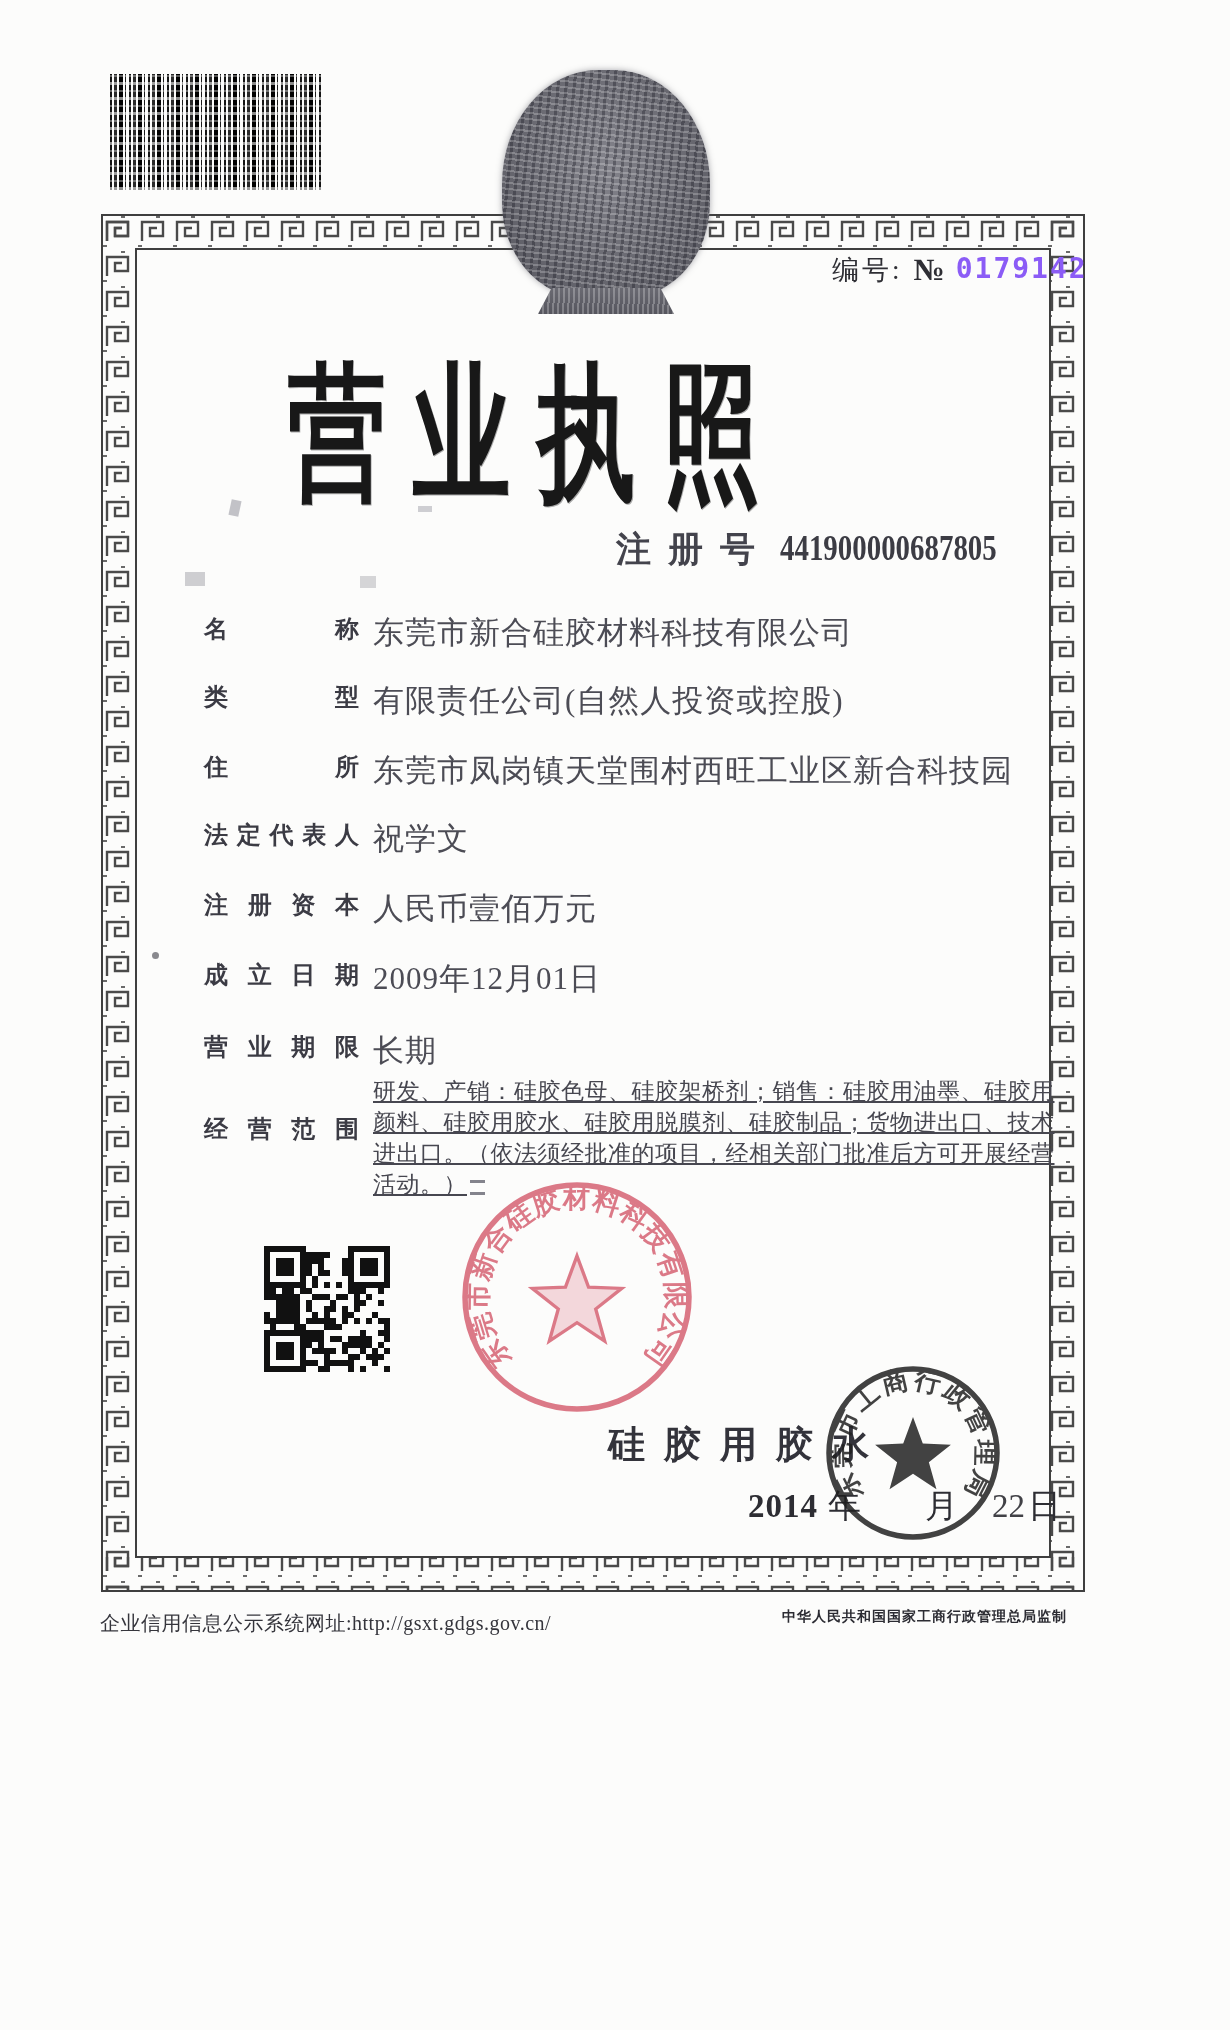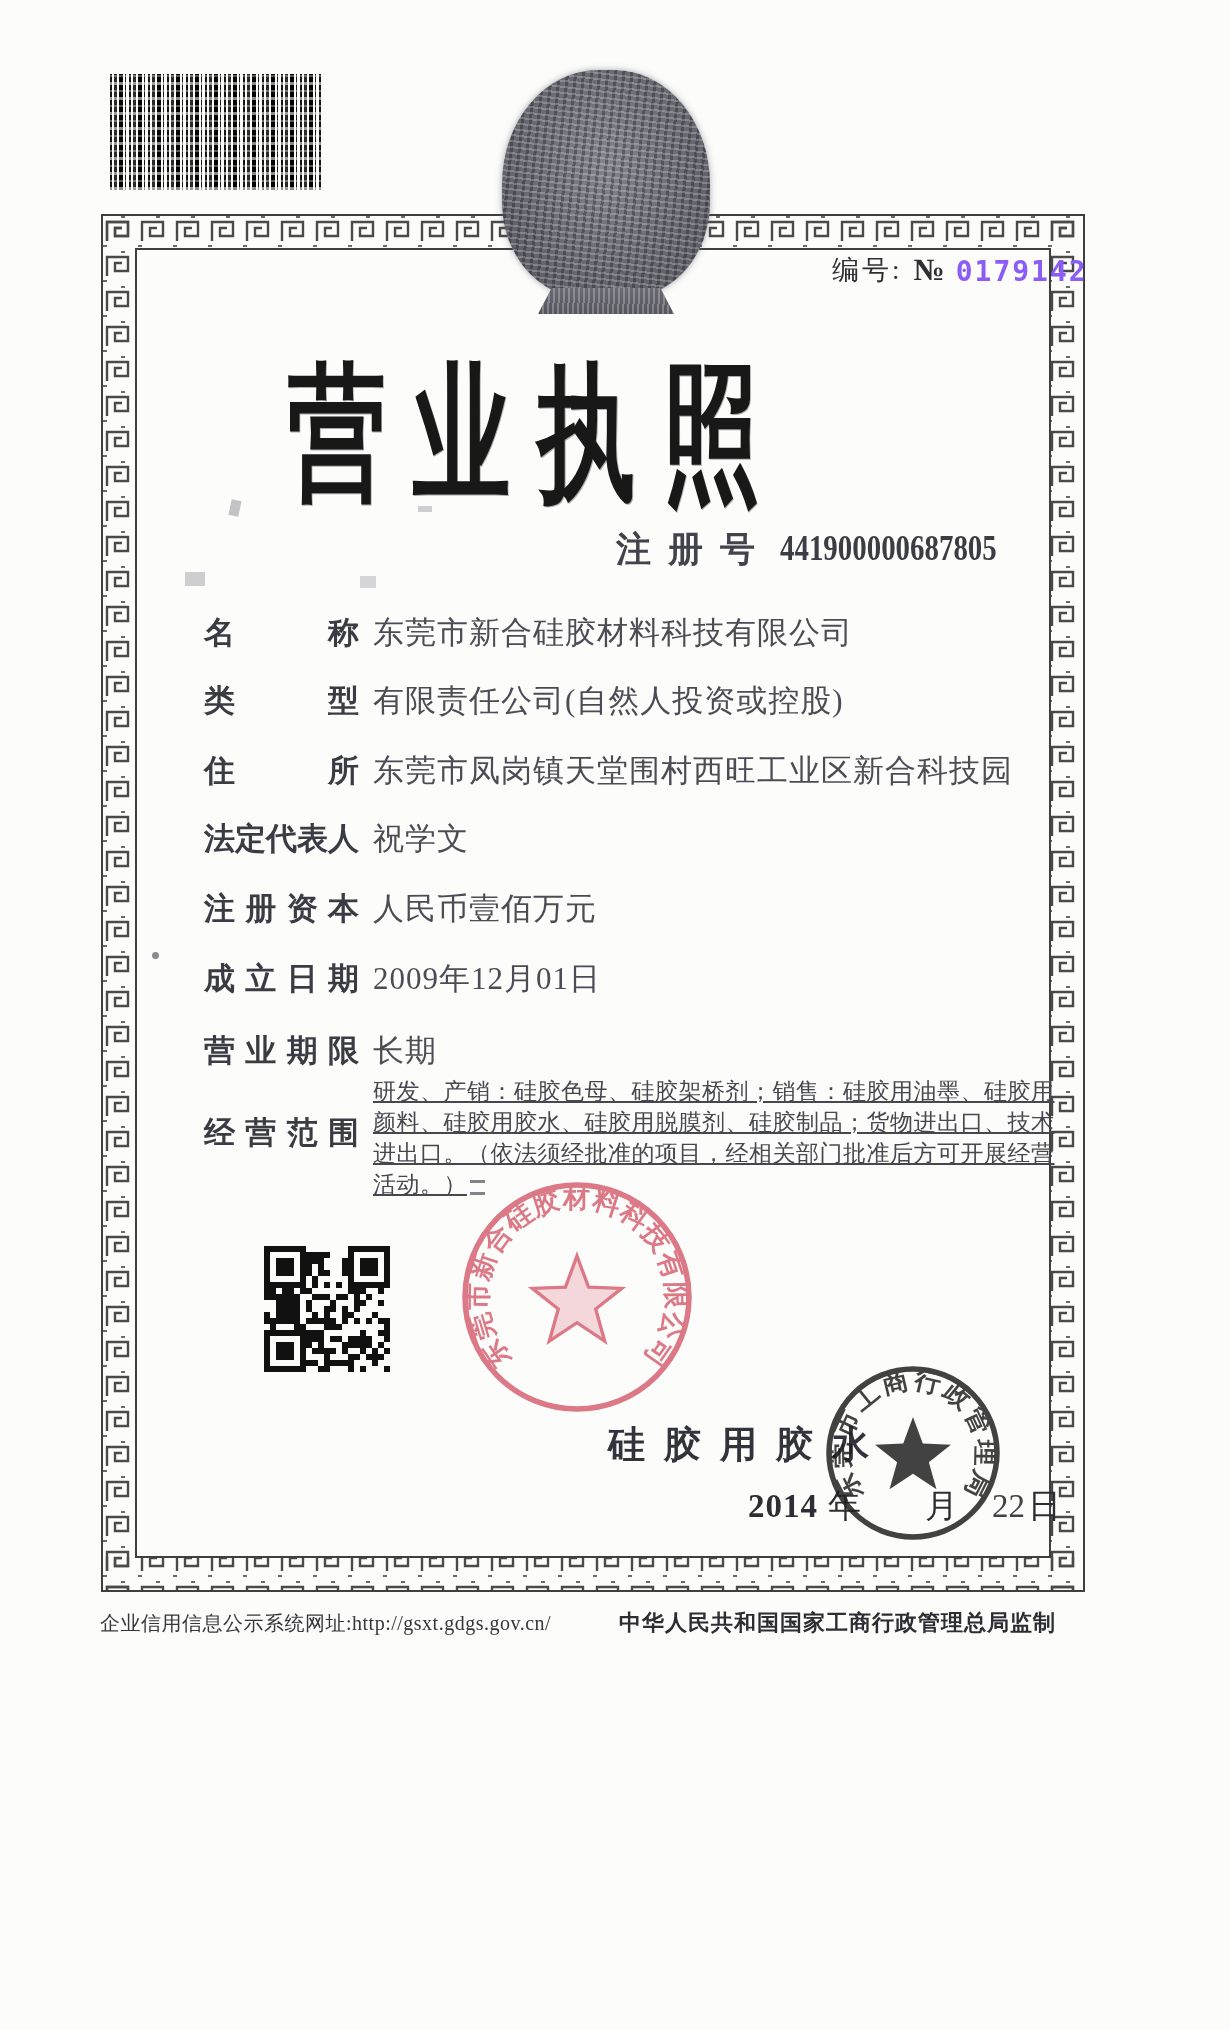--- a/index.html
+++ b/index.html
@@ -28,41 +28,41 @@
   .emblem-base{
     position:absolute;left:538px;top:288px;width:136px;height:26px;z-index:2;
     clip-path:polygon(10% 0,90% 0,100% 100%,0 100%);
     background:
       repeating-linear-gradient(92deg, rgba(255,255,255,.25) 0 2px, rgba(0,0,0,0) 2px 5px),
       linear-gradient(#6a6a72,#55555d);
   }
   
   .frame{position:absolute;left:101px;top:214px;z-index:1;}
   
-  .serial{position:absolute;left:832px;top:252px;display:flex;align-items:flex-end;gap:11px;color:#2e2e34;z-index:3;}
+  .serial{position:absolute;left:832px;top:252px;display:flex;align-items:flex-start;gap:11px;color:#2e2e34;z-index:3;}
   .serial-label{font-size:27px;letter-spacing:3px;}
   .serial-sym{font-size:31px;font-weight:bold;}
   .serial-num{font-family:"DejaVu Sans Mono",monospace;font-size:28px;font-weight:600;letter-spacing:2px;color:#8b5cf6;}
   
   .title{
     position:absolute;left:288px;top:336px;z-index:3;
     font-size:125px;font-weight:bold;letter-spacing:35px;white-space:nowrap;
     color:#181818;transform:scale(0.78,1.18);transform-origin:left top;
     text-shadow:1px 1px 0 rgba(70,70,70,.45);
   }
   
   .regno{position:absolute;left:616px;top:526px;display:flex;align-items:center;z-index:3;}
   .regno-label{font-size:35px;letter-spacing:17px;color:#43434c;font-weight:600;}
   .regno-num{font-size:34px;color:#3c3c44;font-weight:600;margin-left:8px;letter-spacing:0;
              transform:scale(.85,1.08);transform-origin:left bottom;white-space:nowrap;}
   
   .fields{position:absolute;left:204px;top:0;width:900px;z-index:3;}
   .row{position:absolute;display:flex;left:0;}
   .flabel{
-    width:155px;font-size:31px;font-weight:bold;color:#3b3b44;line-height:1.25;
+    width:155px;font-size:24px;font-weight:bold;color:#3b3b44;line-height:1.25;
     text-align:justify;text-align-last:justify;
   }
   .fvalue{margin-left:14px;font-size:31px;color:#4c4c55;white-space:nowrap;letter-spacing:1px;line-height:1.25;}
   .row-scope .flabel{padding-top:38px;}
   .row-scope .fvalue{
     font-size:23px;line-height:31px;letter-spacing:.5px;color:#474750;
     white-space:pre-line;width:690px;text-decoration:underline;
   }
   
   .qr{position:absolute;left:264px;top:1246px;z-index:3;}
@@ -72,21 +72,21 @@
   .d-year{font-weight:700;letter-spacing:1px;}
   .d-yu{margin-left:10px;}
   .d-mu{margin-left:64px;}
   .d-day{margin-left:34px;opacity:.9;}
   .d-du{margin-left:3px;}
   
   .seal-red{position:absolute;left:445px;top:1165px;opacity:.8;z-index:4;}
   .seal-black{position:absolute;left:818px;top:1358px;opacity:.84;z-index:5;}
   
   .footer-left{position:absolute;left:100px;top:1610px;font-size:20px;letter-spacing:.5px;color:#35353c;z-index:3;}
-  .footer-right{position:absolute;right:174px;top:1608px;font-size:22px;font-weight:600;color:#2c2c33;letter-spacing:1px;z-index:3;}
+  .footer-right{position:absolute;right:163px;top:1608px;font-size:14px;font-weight:600;color:#2c2c33;letter-spacing:1px;z-index:3;}
   
   .artifact{position:absolute;z-index:2;}
   .a1{left:230px;top:500px;width:10px;height:16px;background:rgba(100,100,115,.38);transform:rotate(12deg);}
   .a2{left:418px;top:506px;width:14px;height:6px;background:rgba(100,100,115,.3);}
   .a3{left:185px;top:572px;width:20px;height:14px;background:rgba(110,110,122,.32);}
   .a4{left:360px;top:576px;width:16px;height:12px;background:rgba(110,110,122,.28);}
   .a5{left:152px;top:952px;width:7px;height:7px;border-radius:50%;background:rgba(60,60,70,.6);}
   .a6{left:470px;top:1180px;width:15px;height:9px;border-top:3px solid rgba(80,80,92,.7);border-bottom:3px solid rgba(80,80,92,.7);}
 </style>
 </head>

